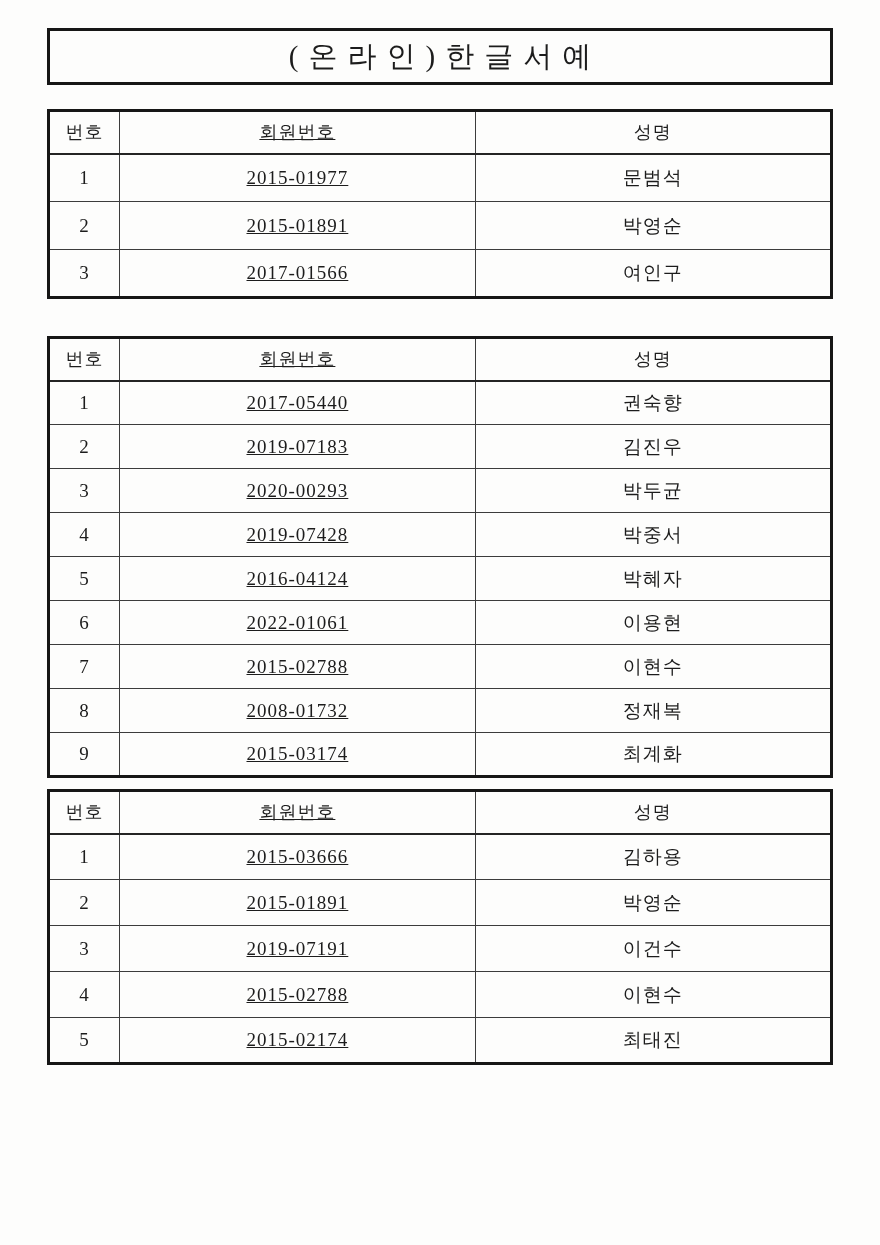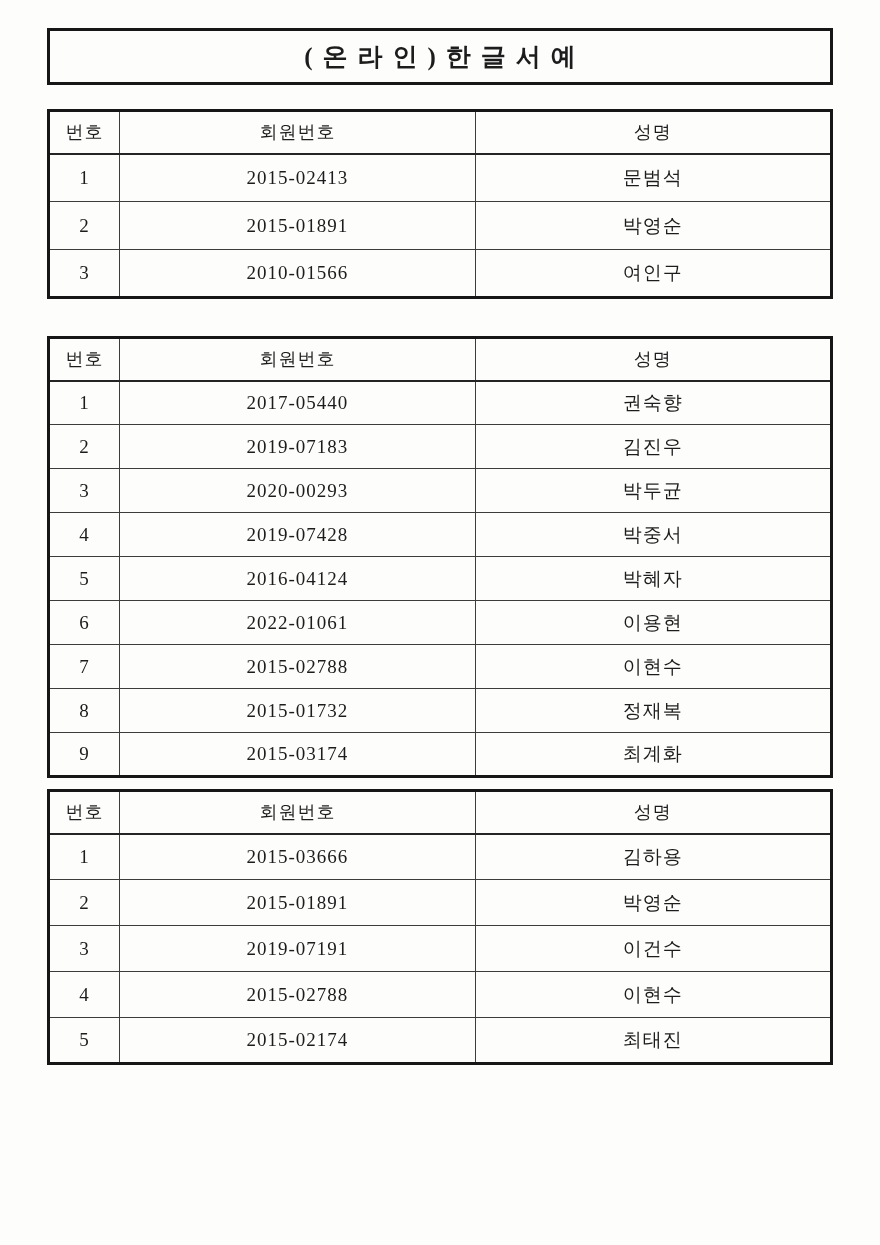--- a/index.html
+++ b/index.html
@@ -22,22 +22,22 @@
   .title-box {
     box-sizing: border-box;
     border: 3px solid #161616;
     height: 57px;
     display: flex;
     align-items: center;
     justify-content: center;
   }
   .title {
     margin: 1px;
-    font-size: 25px;
-    font-weight: bold;
+    font-size: 29px;
+    font-weight: normal;
     letter-spacing: 10px;
     text-indent: 10px;
     white-space: nowrap;
   }
 
   table.roster {
     width: 100%;
     border-collapse: collapse;
     table-layout: fixed;
     border: 3px solid #161616;
@@ -52,21 +52,21 @@
   }
   table.roster thead tr { height: 43px; }
   table.roster thead tr th { border-bottom: 2px solid #242424; }
   table.roster th {
     font-weight: normal;
     font-size: 18px;
     letter-spacing: 1px;
   }
   table.roster td { font-size: 19px; letter-spacing: 1px; }
   .col0 { width: 8.9%; }
-  .col1 { width: 45.55%; }
+  .col1 { width: 45.55%; text-decoration: underline; }
   .col2 { width: 45.55%; }
 
   
   .section-0 .title-box { margin-bottom: 24px; }
   .section-0 { margin-bottom: 37px; }
   .section-0 tbody tr { height: 48px; }
 
   .section-1 .title-box { margin-bottom: 20px; }
   .section-1 { margin-bottom: 11px; }
   .section-1 tbody tr { height: 44px; }
@@ -87,31 +87,31 @@
       <thead>
         <tr>
               <th class="col0">번호</th>
               <th class="col1">회원번호</th>
               <th class="col2">성명</th>
             </tr>
       </thead>
       <tbody>
             <tr>
               <td class="col0">1</td>
-              <td class="col1">2015-02413</td>
+              <td class="col1">2015-01977</td>
               <td class="col2">문범석</td>
             </tr>
             <tr>
               <td class="col0">2</td>
               <td class="col1">2015-01891</td>
               <td class="col2">박영순</td>
             </tr>
             <tr>
               <td class="col0">3</td>
-              <td class="col1">2010-01566</td>
+              <td class="col1">2017-01566</td>
               <td class="col2">여인구</td>
             </tr>
           </tbody>
     </table>
   </section>
 
   <section class="course-section section-1">
     <table class="roster">
       <thead>
         <tr>
@@ -151,21 +151,21 @@
               <td class="col1">2022-01061</td>
               <td class="col2">이용현</td>
             </tr>
             <tr>
               <td class="col0">7</td>
               <td class="col1">2015-02788</td>
               <td class="col2">이현수</td>
             </tr>
             <tr>
               <td class="col0">8</td>
-              <td class="col1">2015-01732</td>
+              <td class="col1">2008-01732</td>
               <td class="col2">정재복</td>
             </tr>
             <tr>
               <td class="col0">9</td>
               <td class="col1">2015-03174</td>
               <td class="col2">최계화</td>
             </tr>
           </tbody>
     </table>
   </section>

